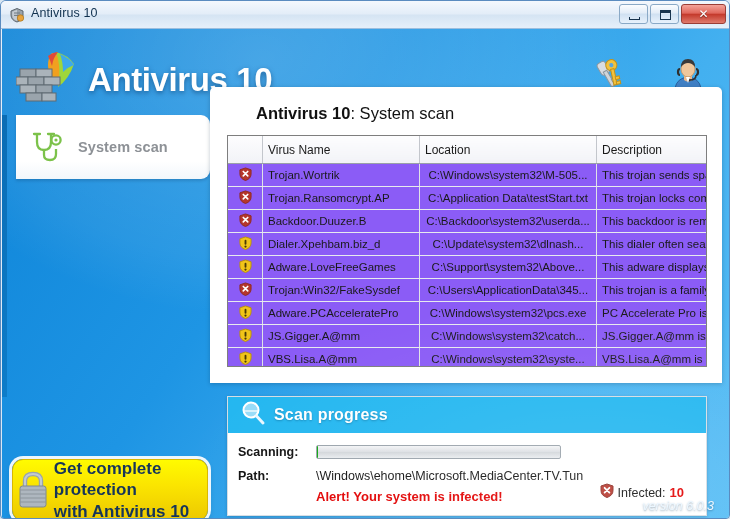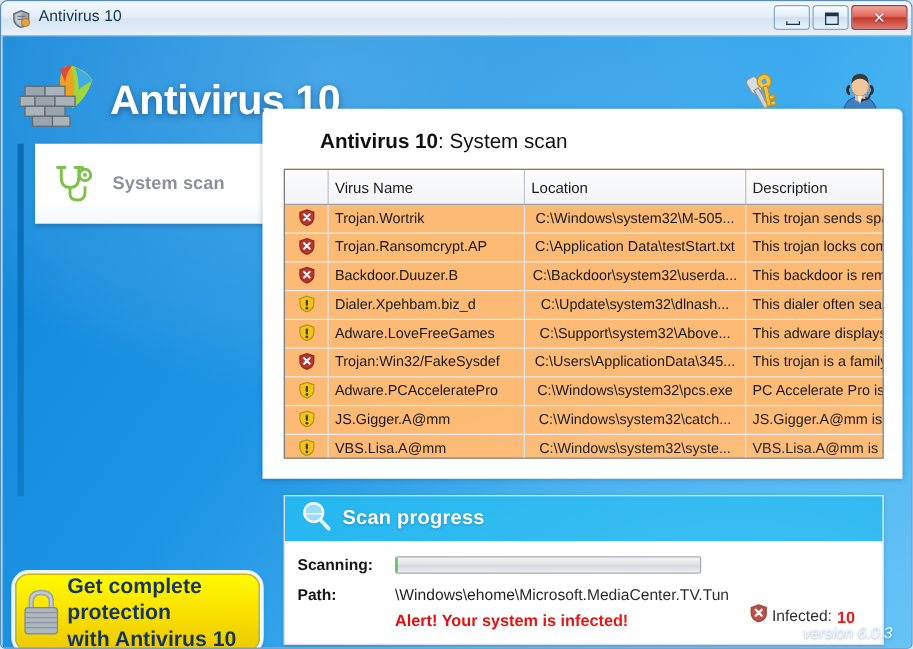--- a/index.html
+++ b/index.html
@@ -78,21 +78,21 @@
   }
   
   .topacts{position:absolute;right:12px;top:28px;display:flex;gap:18px;}
   .topact{width:60px;display:flex;flex-direction:column;align-items:center;cursor:pointer;}
   .topact .lbl{
     font-size:12.5px;font-weight:bold;color:#fff;margin-top:1px;
     text-shadow:0 1px 3px rgba(0,45,90,.55);
   }
 
   
-  .sidebar{position:absolute;left:12px;top:86px;width:184px;}
+  .sidebar{position:absolute;left:0;top:86px;width:184px;}
   .side-edge{
     position:absolute;left:0;top:0;width:5px;height:282px;
     background:linear-gradient(180deg,#0a6cb4,#0d7cc9);
   }
   .side-item{
     position:relative;left:14px;width:194px;height:64px;margin-bottom:6px;
     background:linear-gradient(180deg,#ffffff 0%,#ffffff 72%,#f2f7fb 100%);
     border-radius:0 9px 9px 0;
     box-shadow:0 2px 3px rgba(0,30,60,.18);
     display:flex;align-items:center;cursor:pointer;
@@ -126,21 +126,21 @@
   }
   .page-title{
     position:absolute;left:46px;top:17px;font-size:16.5px;color:#111;
     white-space:nowrap;
   }
   .page-title b{font-weight:bold;}
 
   .table-wrap{
     position:absolute;left:17px;top:48px;width:480px;height:232px;
     border:1px solid #7e7e7e;border-bottom:1px solid #7e7e7e;
-    box-sizing:border-box;background:#fdba74;overflow:hidden;
+    box-sizing:border-box;background:#8b5cf6;overflow:hidden;
   }
   table.vt{border-collapse:collapse;width:100%;table-layout:fixed;font-size:11.5px;}
   table.vt th{
     background:linear-gradient(180deg,#fdfdfe 0%,#f2f3f7 100%);
     border-right:1px solid #c3c6cc;border-bottom:1px solid #9aa0a8;
     font-weight:normal;text-align:left;color:#1a1a1a;
     padding:4px 5px;height:19px;font-size:12px;
   }
   table.vt td{
     border-right:1px solid #dfe2e6;border-bottom:1px solid #e7eaee;

